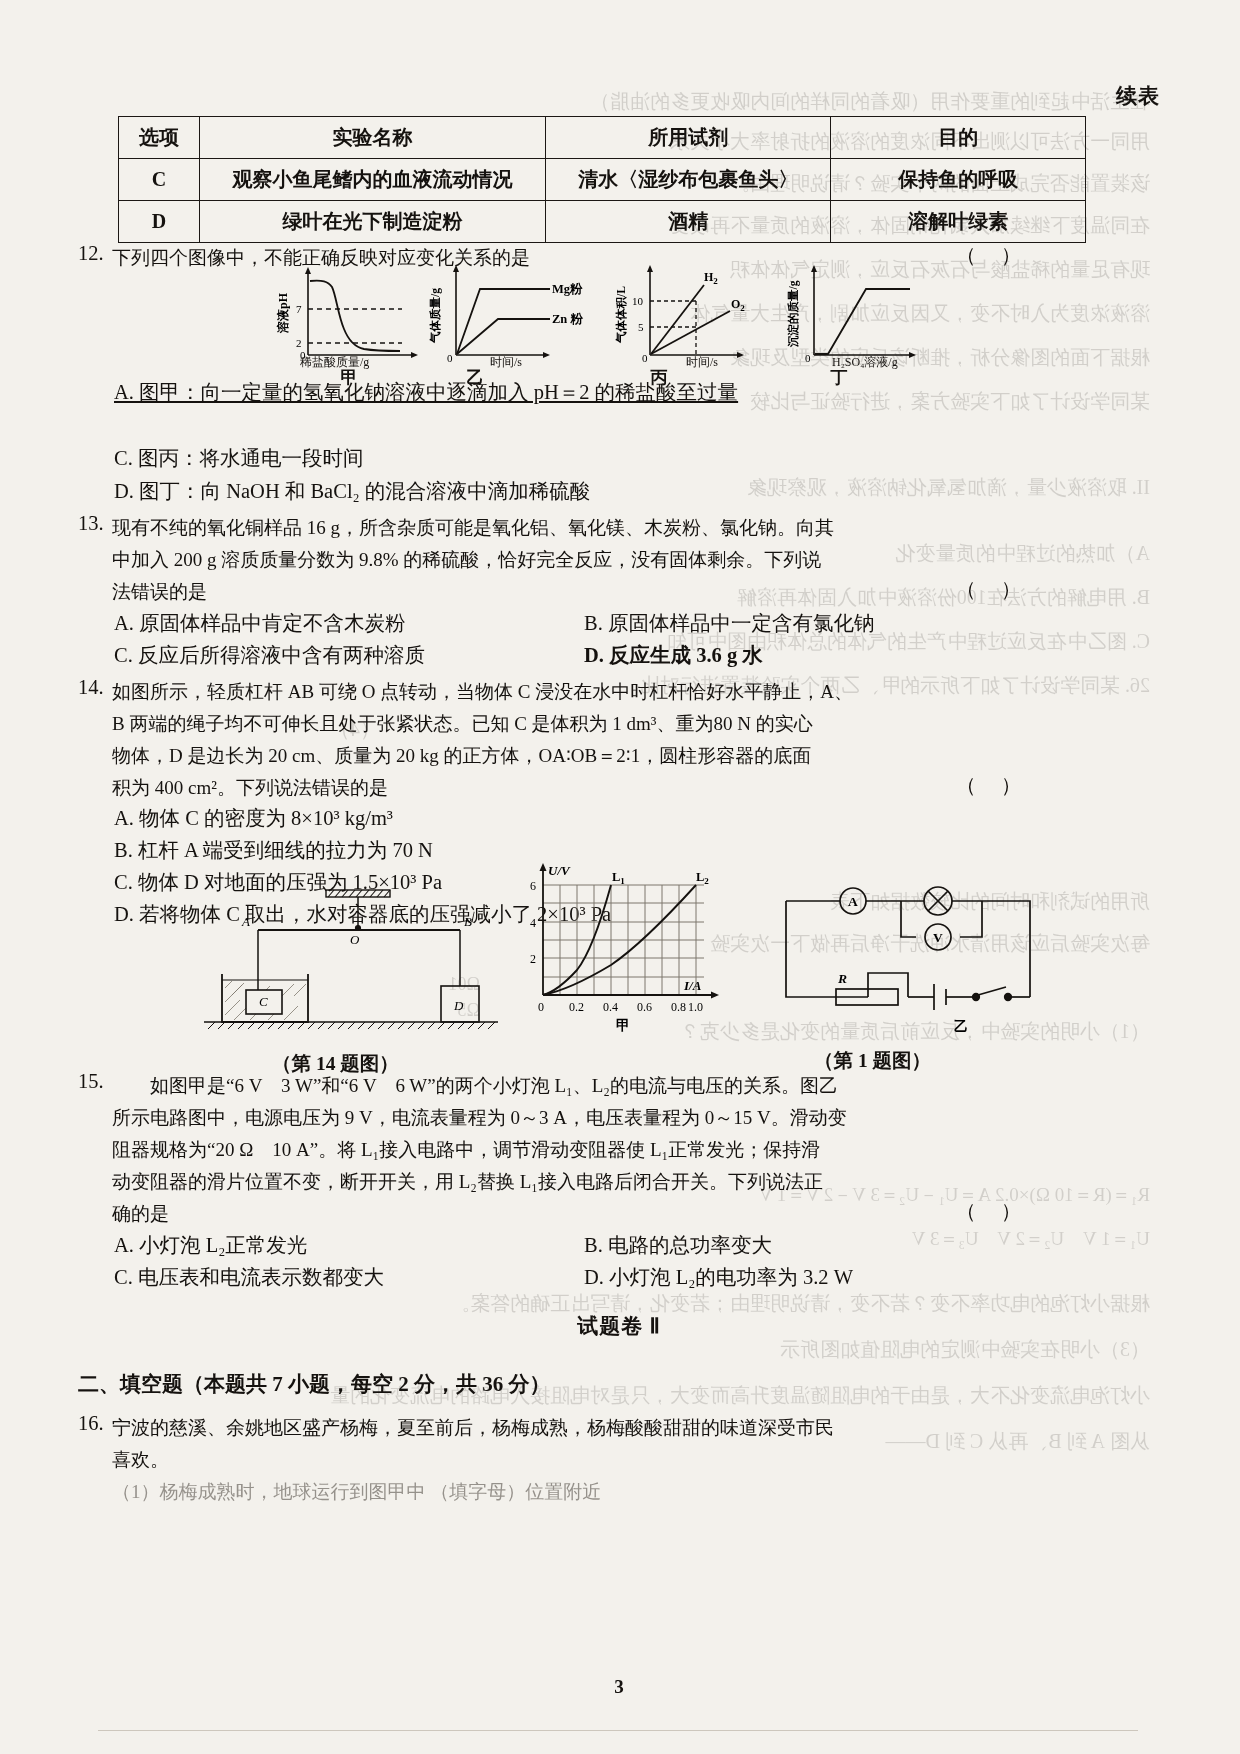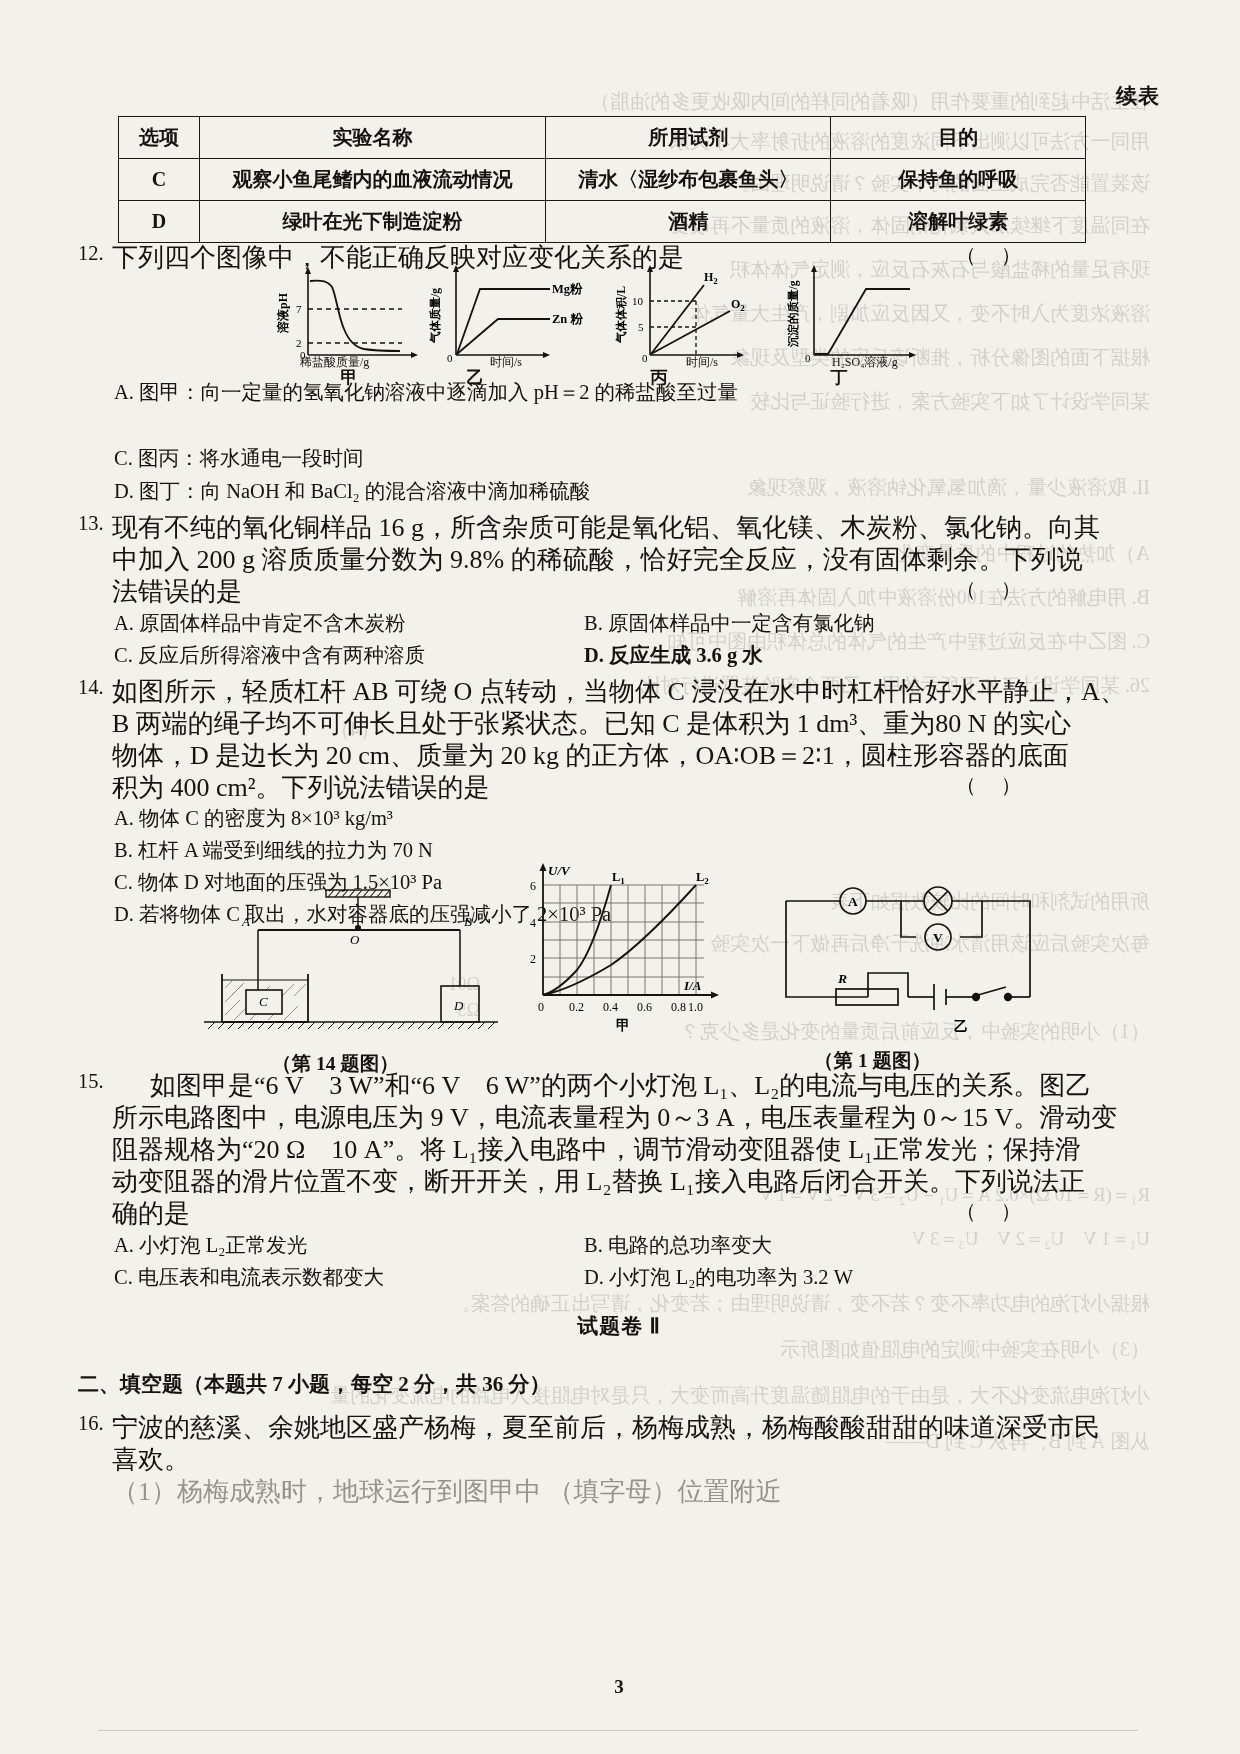--- a/index.html
+++ b/index.html
@@ -44,21 +44,21 @@
     font-size:20px;
     padding:7px 4px;
     font-weight:600;
     font-family:"Liberation Serif", serif;
   }
   table.optab td.col1 { width:70px; }
   table.optab td.col2 { width:330px; }
   table.optab td.col3 { width:270px; }
   table.optab td.col4 { width:240px; }
   .qnum { position:absolute; font-size:20.5px; }
-  .qbody { position:absolute; font-size:26px; line-height:31px; }
+  .qbody { position:absolute; font-size:19px; line-height:31px; }
   .paren { position:absolute; font-size:20px; letter-spacing:10px; }
   .opt { position:absolute; font-size:20.5px; }
 
   
   .minicharts {
     position:absolute; left:196px; top:193px;
     width:600px; height:105px;
   }
   .mc { position:absolute; top:0; width:150px; height:105px; }
   .mc svg { display:block; }
@@ -229,21 +229,21 @@
         <line x1="30" y1="92" x2="128" y2="92" stroke="#15120f" stroke-width="1.6"></line>
         <polygon points="132,92 125,89 125,95" fill="#15120f"></polygon>
         <text x="21" y="99" font-size="11" font-family="Liberation Serif, serif">0</text>
         <path d="M31,91 L44,91 L82,26 L126,26" fill="none" stroke="#15120f" stroke-width="1.8"></path>
       </svg>
       <span class="mclabel" style="left:-20px;">丁</span>
       <span style="position:absolute; left:48px; bottom:-3px; font-size:12px; font-family:'Liberation Serif',serif;"><span>H₂SO₄溶液/g</span></span>
     </div>
   </div>
 
-  <div class="opt" style="left:36px; top:308px;">A. 图甲：向一定量的氢氧化钠溶液中逐滴加入 pH＝2 的稀盐酸至过量</div>
+  <div class="opt" style="left:36px; top:308px;text-decoration:underline;">A. 图甲：向一定量的氢氧化钠溶液中逐滴加入 pH＝2 的稀盐酸至过量</div>
   <div class="opt" style="left:36px; top:374px;">C. 图丙：将水通电一段时间</div>
   <div class="opt" style="left:36px; top:407px;">D. 图丁：向 NaOH 和 BaCl₂ 的混合溶液中滴加稀硫酸</div>
 
   <div class="qnum" style="left:0; top:442px;">13.</div>
   <div class="qbody" style="left:34px; top:442px;">现有不纯的氧化铜样品 16 g，所含杂质可能是氧化铝、氧化镁、木炭粉、氯化钠。向其</div>
   <div class="qbody" style="left:34px; top:474px;text-align:right;">中加入 200 g 溶质质量分数为 9.8% 的稀硫酸，恰好完全反应，没有固体剩余。下列说</div>
   <div class="qbody" style="left:34px; top:506px;">法错误的是</div>
   <div class="paren" style="left:878px; top:506px;">（      ）</div>
   <div class="opt" style="left:36px; top:539px;">A. 原固体样品中肯定不含木炭粉</div>
   <div class="opt" style="left:506px; top:539px;">B. 原固体样品中一定含有氯化钠</div>

